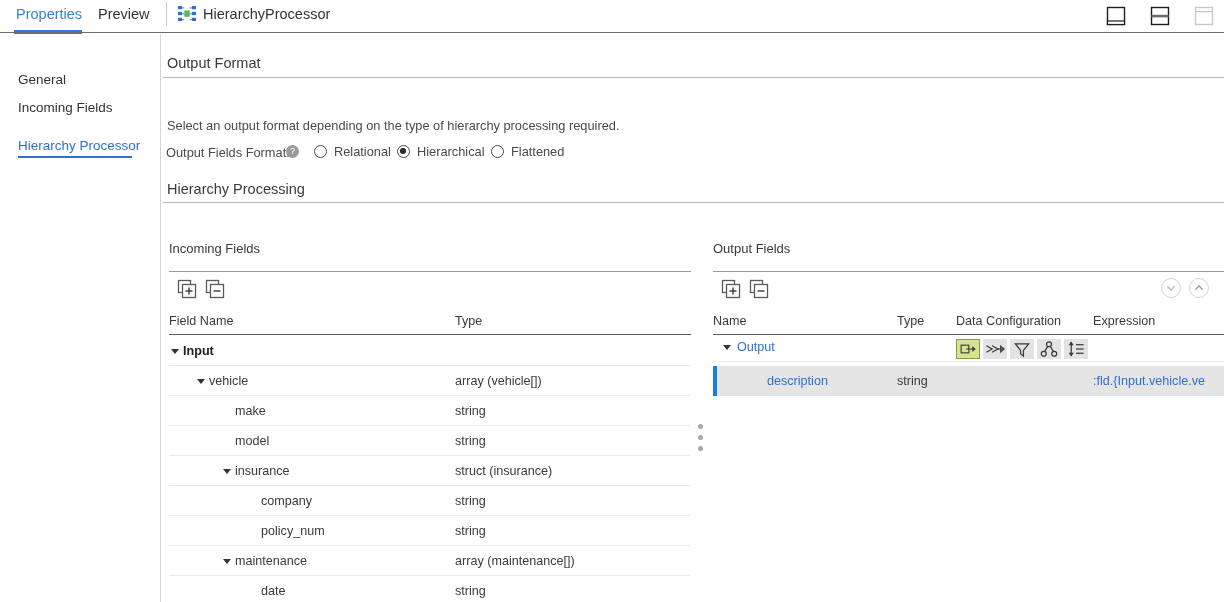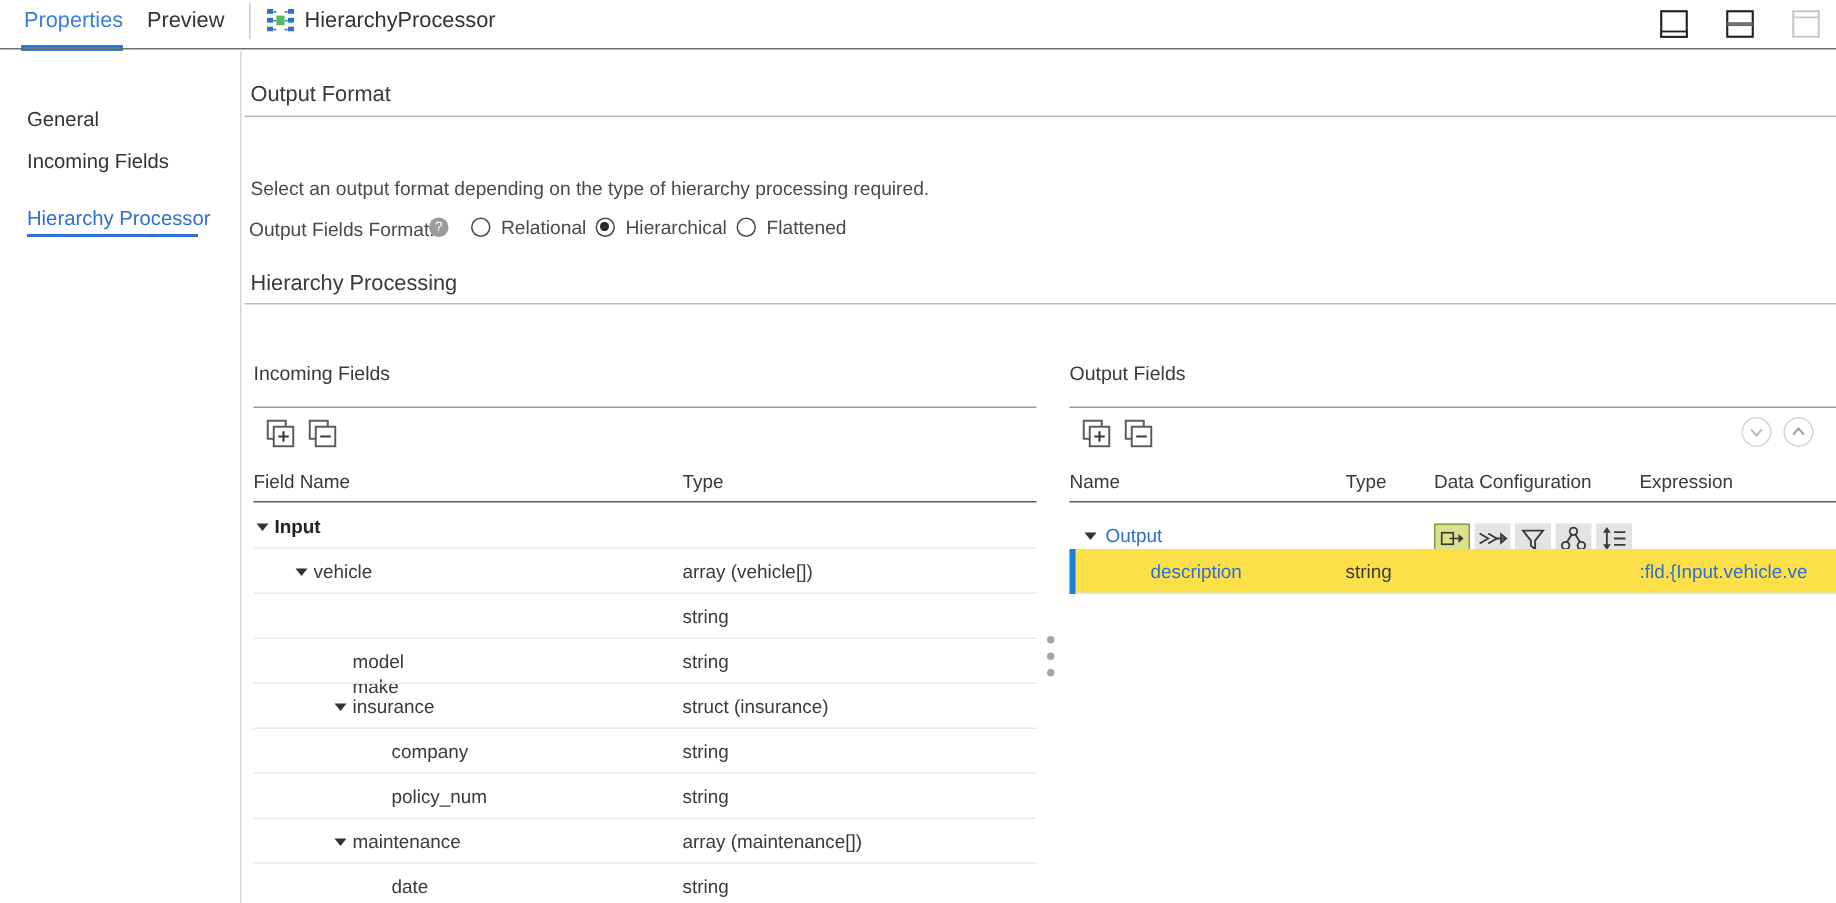--- a/index.html
+++ b/index.html
@@ -143,21 +143,21 @@
   .thead-rule { position: absolute; left: 6px; top: 100px; height: 1.4px; background: #5a5a5a; }
   #pane-left .thead-rule  { width: 522px; }
   #pane-right .thead-rule { width: 511px; }
 
   .row {
     position: absolute; left: 6px; height: 30px; font-size: 12.6px;
     border-bottom: 1px solid #eaeaea; cursor: pointer;
   }
   #pane-left  .row { width: 522px; text-align: center; }
   #pane-right .row { width: 511px; }
-  .row.sel { background: #fde047; border-bottom-color: #cfe8fb; }
+  .row.sel { background: #e5e5e5; border-bottom-color: #cfe8fb; }
   .row.sel::before {
     content: ""; position: absolute; left: 0; top: 0; width: 4px; height: 30px;
     background: #1a7ee0;
   }
   .cell { position: absolute; top: 8px; white-space: nowrap; color: #3a3a3a; }
   .cell.bold { font-weight: bold; color: #222; }
   .cell.link { color: #2f6fd0; }
   .tri {
     position: absolute; top: 13px; width: 0; height: 0;
     border-left: 4.5px solid transparent; border-right: 4.5px solid transparent;
@@ -279,21 +279,21 @@
           <span class="tri" style="left: 2px;"></span>
           <span class="cell bold" style="left: 14px;">Input</span>
           <span class="cell" style="left: 286px;"></span>
         </div>
         <div class="row" style="top: 132px;">
           <span class="tri" style="left: 28px;"></span>
           <span class="cell" style="left: 40px;">vehicle</span>
           <span class="cell" style="left: 286px;">array (vehicle[])</span>
         </div>
         <div class="row" style="top: 162px;">
-          <span class="cell" style="left: 66px; margin-top: 47px;">make</span>
+          <span class="cell" style="left: 66px;">make</span>
           <span class="cell" style="left: 286px;">string</span>
         </div>
         <div class="row" style="top: 192px;">
           <span class="cell" style="left: 66px;">model</span>
           <span class="cell" style="left: 286px;">string</span>
         </div>
         <div class="row" style="top: 222px;">
           <span class="tri" style="left: 54px;"></span>
           <span class="cell" style="left: 66px;">insurance</span>
           <span class="cell" style="left: 286px;">struct (insurance)</span>
@@ -352,21 +352,21 @@
     </div>
 
     <div class="thead">
       <span class="th" style="left:0px;">Name</span>
       <span class="th" style="left:184px;">Type</span>
       <span class="th" style="left:243px;">Data Configuration</span>
       <span class="th" style="left:380px;">Expression</span>
     </div>
     <div class="thead-rule"></div>
     <div id="output-rows">
-        <div class="row" style="top: 108px;">
+        <div class="row" style="top: 98px;">
           <span class="tri" style="left: 10px;"></span>
           <span class="cell link" style="left: 24px;">Output</span>
           <span class="cell" style="left: 184px;"></span>
           <div class="dc-btn active" style="left: 243px;"><svg viewBox="0 0 24 21" width="100%" height="100%">
               <rect x="4" y="6" width="9" height="9" fill="none" stroke="#3a3a3a" stroke-width="1.3"></rect>
               <line x1="10" y1="10.5" x2="20" y2="10.5" stroke="#3a3a3a" stroke-width="1.3"></line>
               <polygon points="17,7 21,10.5 17,14" fill="#3a3a3a"></polygon>
             </svg></div>
           <div class="dc-btn" style="left: 270px;"><svg viewBox="0 0 24 21" width="100%" height="100%">
               <polyline points="3,14 9,10.5 3,7" fill="none" stroke="#3a3a3a" stroke-width="1.3"></polyline>

